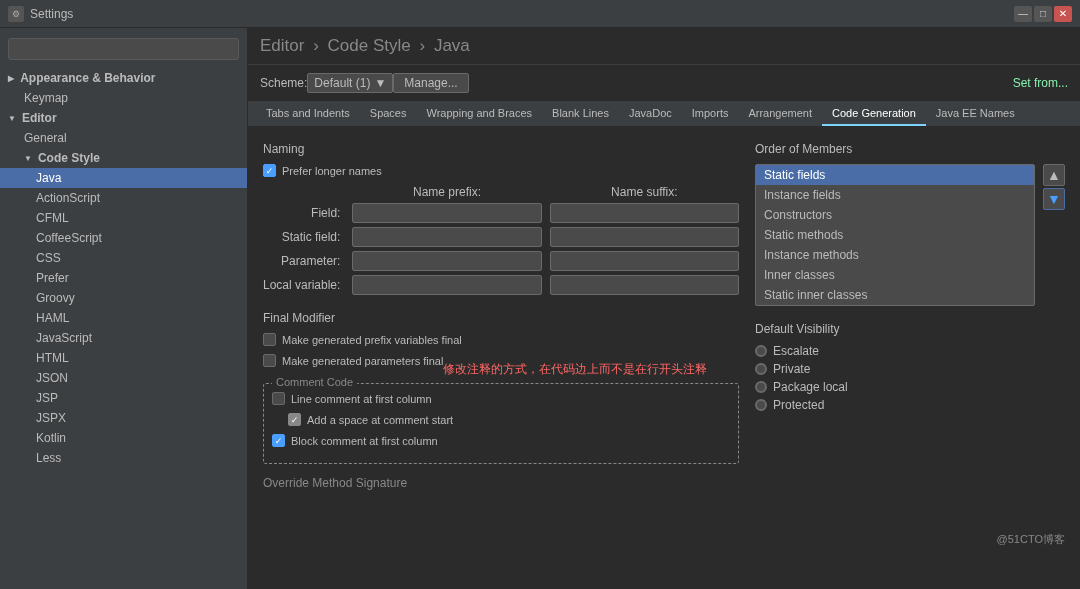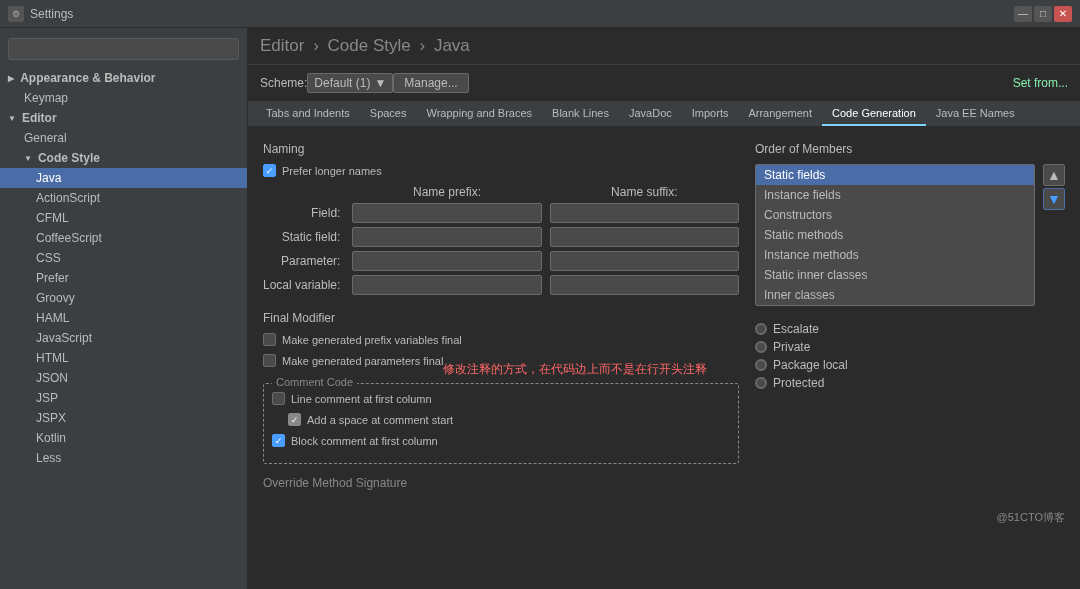--- a/index.html
+++ b/index.html
@@ -430,31 +430,32 @@
 
         <div class="order-section">
           <div class="section-title">Order of Members</div>
           <div class="order-row">
             <div class="order-list">
               <div class="order-item selected">Static fields</div>
               <div class="order-item">Instance fields</div>
               <div class="order-item">Constructors</div>
               <div class="order-item">Static methods</div>
               <div class="order-item">Instance methods</div>
+              <div class="order-item">Inner classes</div>
               <div class="order-item">Static inner classes</div>
-              <div class="order-item">Inner classes</div>
             </div>
             <div class="order-controls">
               <button class="arrow-btn">▲</button>
               <button class="arrow-btn" style="color: #4a9eff; border-color: #4a6da7;">▼</button>
             </div>
           </div>
         </div>
 
         <div class="visibility-section">
+          <div class="section-title">Default Visibility</div>
           <div class="radio-row">
             <div class="radio-btn"></div>
             <span class="radio-label">Escalate</span>
           </div>
           <div class="radio-row">
             <div class="radio-btn"></div>
             <span class="radio-label">Private</span>
           </div>
           <div class="radio-row">
             <div class="radio-btn"></div>

